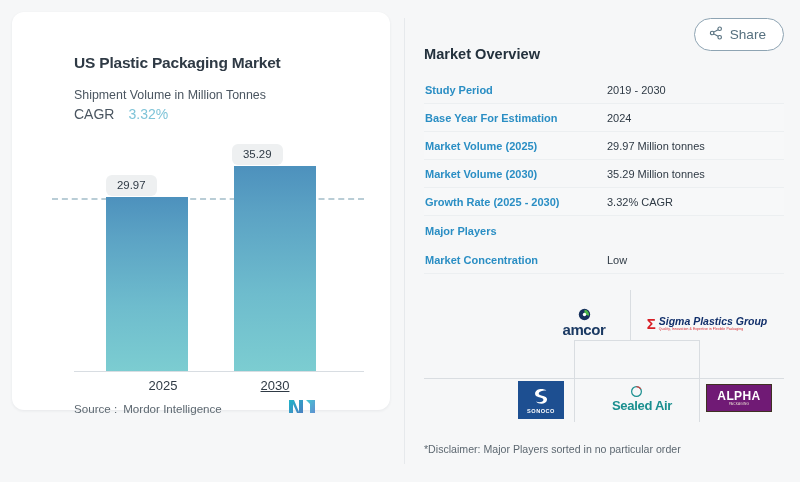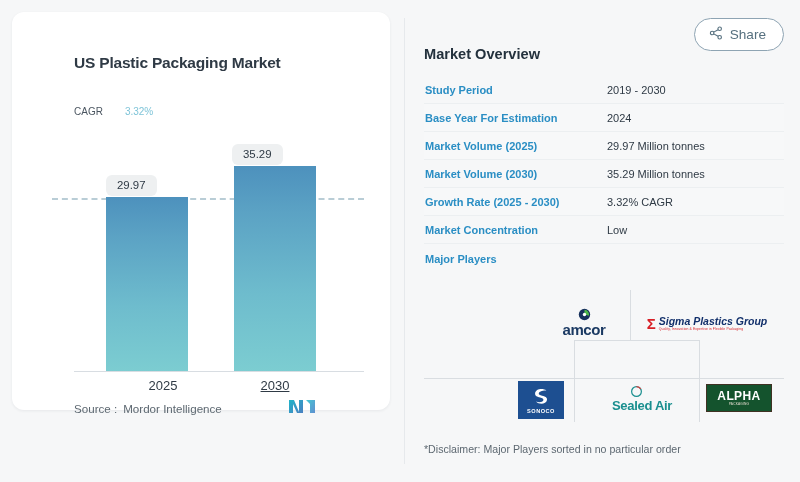--- a/index.html
+++ b/index.html
@@ -28,22 +28,22 @@
     position: absolute; left: 62px; top: 42px;
     font-size: 15.5px; font-weight: bold; color: #2f3a45;
     letter-spacing: -.2px;
   }
   .chart-sub {
     position: absolute; left: 62px; top: 76px;
     font-size: 12.4px; color: #4a5560;
   }
   .cagr-row {
     position: absolute; left: 62px; top: 94px;
-    font-size: 10px; color: #4a5560;
-    display: flex; gap: 22px; align-items: flex-start;
+    font-size: 14px; color: #4a5560;
+    display: flex; gap: 14px; align-items: flex-start;
   }
   .cagr-val { color: #7fc4d8; }
 
   .plot {
     position: absolute;
     left: 62px; top: 120px;
     width: 290px; height: 240px;
   }
   .baseline {
     position: absolute; left: 0; bottom: 0; width: 290px;
@@ -150,39 +150,40 @@
   .sigma-sym { color: #d81f26; font-size: 15px; font-weight: bold; line-height: 1; }
   .sigma-txt { font-size: 10.5px; font-weight: bold; font-style: italic; color: #12306b; white-space: nowrap; }
   .sigma-tag { font-size: 3.4px; color: #d81f26; white-space: nowrap; letter-spacing: .1px; }
   .sonoco-box {
     width: 46px; height: 38px; background: #1d4f91;
     display: flex; flex-direction: column; align-items: center; justify-content: center; gap: 1px;
   }
   .sonoco-txt { font-size: 5.6px; font-weight: bold; color: #fff; letter-spacing: .5px; }
   .sealed-txt { font-size: 13px; color: #1a8f8f; font-weight: bold; letter-spacing: -.3px; padding-left: 12px; }
   .alpha-box {
-    width: 66px; height: 28px; background: #14532d; border: 1px solid #3f3123;
+    width: 66px; height: 28px; background: #701a75; border: 1px solid #3f3123;
     display: flex; flex-direction: column; align-items: center; justify-content: center;
   }
   .alpha-txt { font-size: 12px; font-weight: bold; color: #ffffff; letter-spacing: .4px; line-height: 1; }
   .alpha-sub { font-size: 3.2px; color: #e8dfd2; letter-spacing: .2px; }
 
   .disclaimer {
     position: absolute; left: 424px; top: 443px;
     font-size: 10.6px; color: #5d6871;
   }
 </style>
 </head>
 <body>
 
 <div id="root">
 
   <div class="left-card">
 
     <div class="chart-title">US Plastic Packaging Market</div>
+    <div class="chart-sub">Shipment Volume in Million Tonnes</div>
     <div class="cagr-row">
       <span>CAGR</span>
       <span class="cagr-val">3.32%</span>
     </div>
 
     <div class="plot">
       <div class="dashline"></div>
 
       <div class="bar bar-a"></div>
       <div class="bar bar-b"></div>
@@ -250,26 +251,26 @@
       <span class="ov-value">29.97 Million tonnes</span>
     </div>
     <div class="ov-row">
       <span class="ov-label">Market Volume (2030)</span>
       <span class="ov-value">35.29 Million tonnes</span>
     </div>
     <div class="ov-row alt">
       <span class="ov-label">Growth Rate (2025 - 2030)</span>
       <span class="ov-value">3.32% CAGR</span>
     </div>
+    <div class="ov-row players">
+      <span class="ov-label">Major Players</span>
+    </div>
     <div class="ov-row">
       <span class="ov-label">Market Concentration</span>
       <span class="ov-value">Low</span>
-    </div>
-    <div class="ov-row players">
-      <span class="ov-label">Major Players</span>
     </div>
   </div>
 
   <div class="logo-area">
     <div class="ln ln-vtop"></div>
     <div class="ln ln-hmid"></div>
     <div class="ln ln-boxt"></div>
     <div class="ln ln-boxl"></div>
     <div class="ln ln-boxr"></div>
     <div class="ln ln-vbot"></div>

